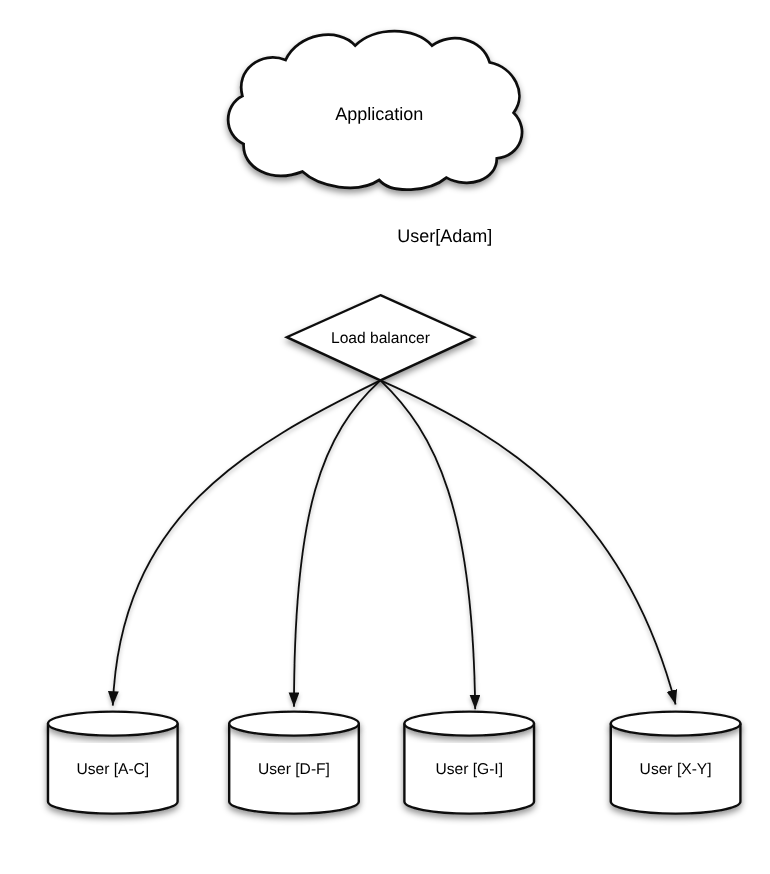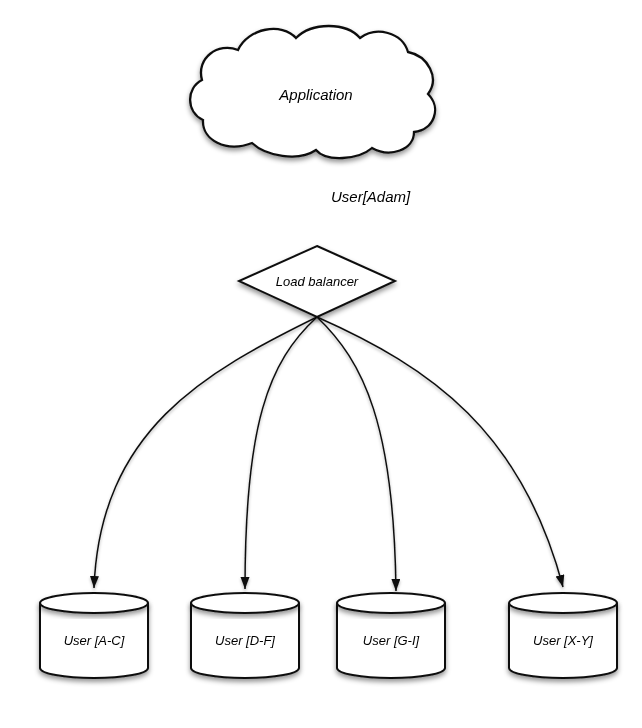--- a/index.html
+++ b/index.html
@@ -7,21 +7,20 @@
     padding: 0;
     background: #ffffff;
   }
   .canvas {
     position: relative;
     width: 642px;
     height: 728px;
     background: #ffffff;
     overflow: hidden;
     font-family: "Liberation Sans", sans-serif;
-    font-style: italic;
   }
   svg { display: block; }
   .shape {
     fill: #ffffff;
     stroke: #111111;
     stroke-width: 2;
     filter: url(#softShadow);
   }
   .cloud-shape { stroke-width: 2.3; }
   .connector {

